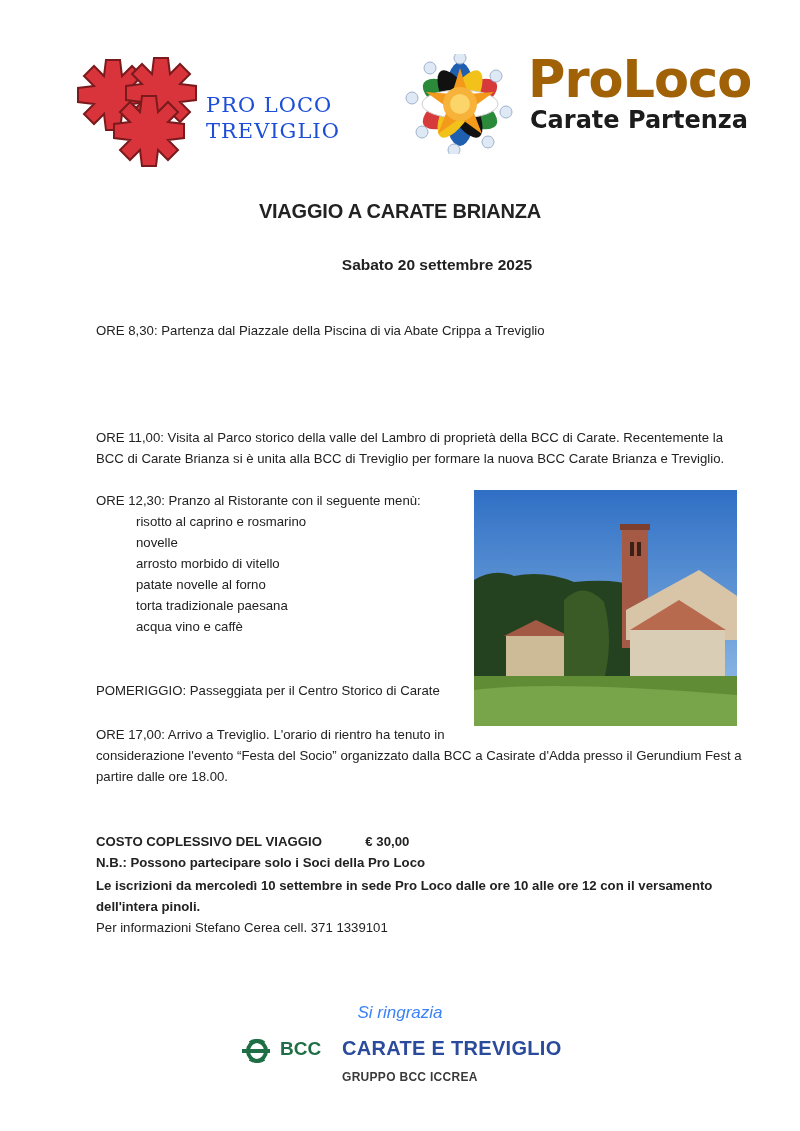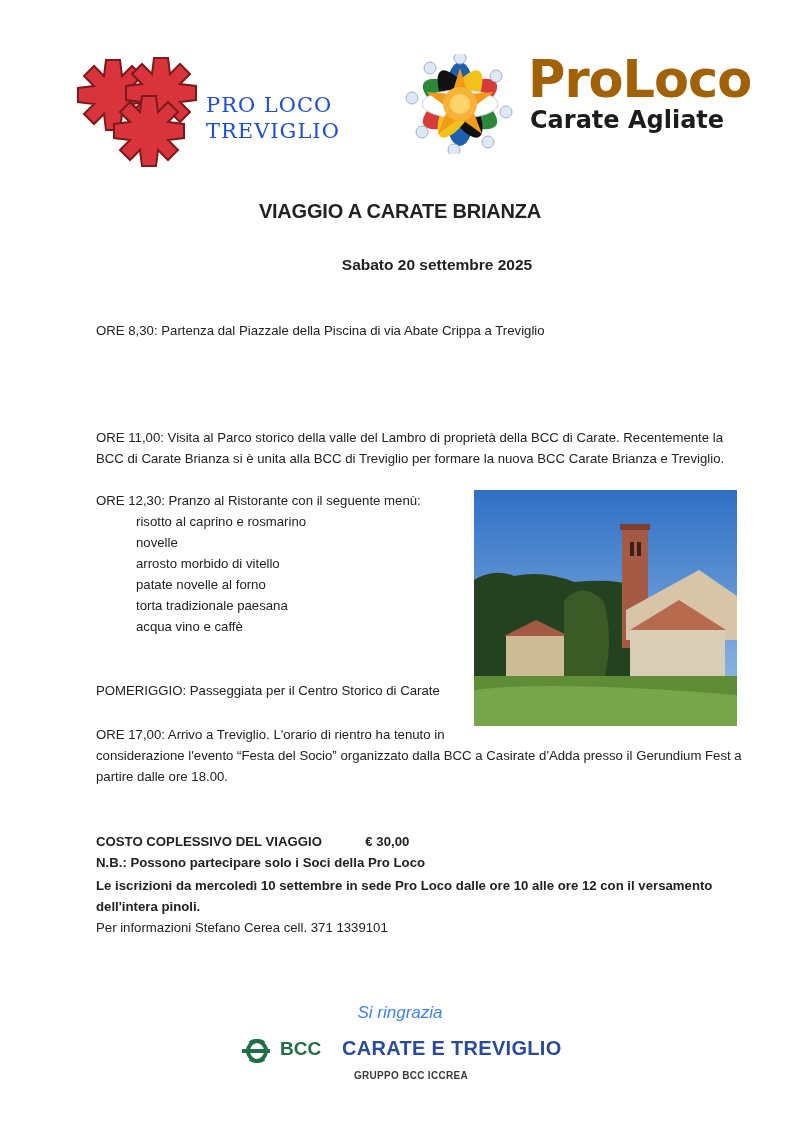--- a/index.html
+++ b/index.html
@@ -36,21 +36,21 @@
   .menu { position: absolute; left: 136px; font-size: 13.2px; line-height: 21px; color: #222; }
   .b { font-weight: bold; }
 
   #photo { left: 474px; top: 490px; width: 263px; height: 236px; overflow: hidden; }
 
   
   #thanks { left: 0; width: 800px; top: 1003px; text-align: center; font-style: italic; color: #3b82f6; font-size: 17px; }
   #bcc-row { left: 238px; top: 1036px; height: 30px; }
   .bcc-word { position: absolute; left: 42px; top: 2px; font-weight: bold; color: #1f6e45; font-size: 19px; }
   .bcc-name { position: absolute; left: 104px; top: 1px; font-weight: bold; color: #2a4a9c; font-size: 20px; letter-spacing: 0.3px; white-space: nowrap; }
-  #gruppo { left: 342px; top: 1070px; font-weight: bold; color: #3a3a3a; font-size: 10px; letter-spacing: 0.3px; margin-left: 12px; }
+  #gruppo { left: 342px; top: 1070px; font-weight: bold; color: #3a3a3a; font-size: 12px; letter-spacing: 0.3px; }
 </style>
 </head>
 <body>
 
 <div id="logo-treviglio" class="abs">
   <svg width="140" height="120" viewBox="0 0 140 120" style="position:absolute;left:0;top:0">
     <g fill="#d9343b" stroke="#7a1a1d" stroke-width="2">
       <path d="M30 8 l14 0 l2 16 l10 -10 l10 10 l-10 10 l16 2 l0 14 l-16 2 l10 10 l-10 10 l-10 -10 l-2 16 l-14 0 l-2 -16 l-10 10 l-10 -10 l10 -10 l-16 -2 l0 -14 l16 -2 l-10 -10 l10 -10 l10 10 z" transform="translate(4,2)"></path>
       <path d="M30 8 l14 0 l2 16 l10 -10 l10 10 l-10 10 l16 2 l0 14 l-16 2 l10 10 l-10 10 l-10 -10 l-2 16 l-14 0 l-2 -16 l-10 10 l-10 -10 l10 -10 l-16 -2 l0 -14 l16 -2 l-10 -10 l10 -10 l10 10 z" transform="translate(52,0)"></path>
       <path d="M30 8 l14 0 l2 16 l10 -10 l10 10 l-10 10 l16 2 l0 14 l-16 2 l10 10 l-10 10 l-10 -10 l-2 16 l-14 0 l-2 -16 l-10 10 l-10 -10 l10 -10 l-16 -2 l0 -14 l16 -2 l-10 -10 l10 -10 l10 10 z" transform="translate(40,38)"></path>
@@ -84,21 +84,21 @@
           <circle cx="46" cy="8" r="6"></circle>
         <circle cx="28" cy="38" r="6"></circle>
           <circle cx="-6" cy="46" r="6"></circle>
           <circle cx="-38" cy="28" r="6"></circle>
         <circle cx="-48" cy="-6" r="6"></circle>
           <circle cx="-30" cy="-36" r="6"></circle>
       </g>
     </g>
   </svg>
   <div class="carate-title"><span>Pro</span><span>Loco</span></div>
-  <div class="carate-sub">Carate Agliate</div>
+  <div class="carate-sub">Carate Partenza</div>
 </div>
 
 <div id="title" class="abs">VIAGGIO A CARATE BRIANZA</div>
 <div id="date" class="abs">Sabato 20 settembre 2025</div>
 
 <div class="p" style="top:320px">
   <span>ORE 8,30:</span> <span>Partenza dal Piazzale della Piscina di via Abate Crippa a Treviglio</span>
 </div>
 
 <div class="p" style="top:363px">

